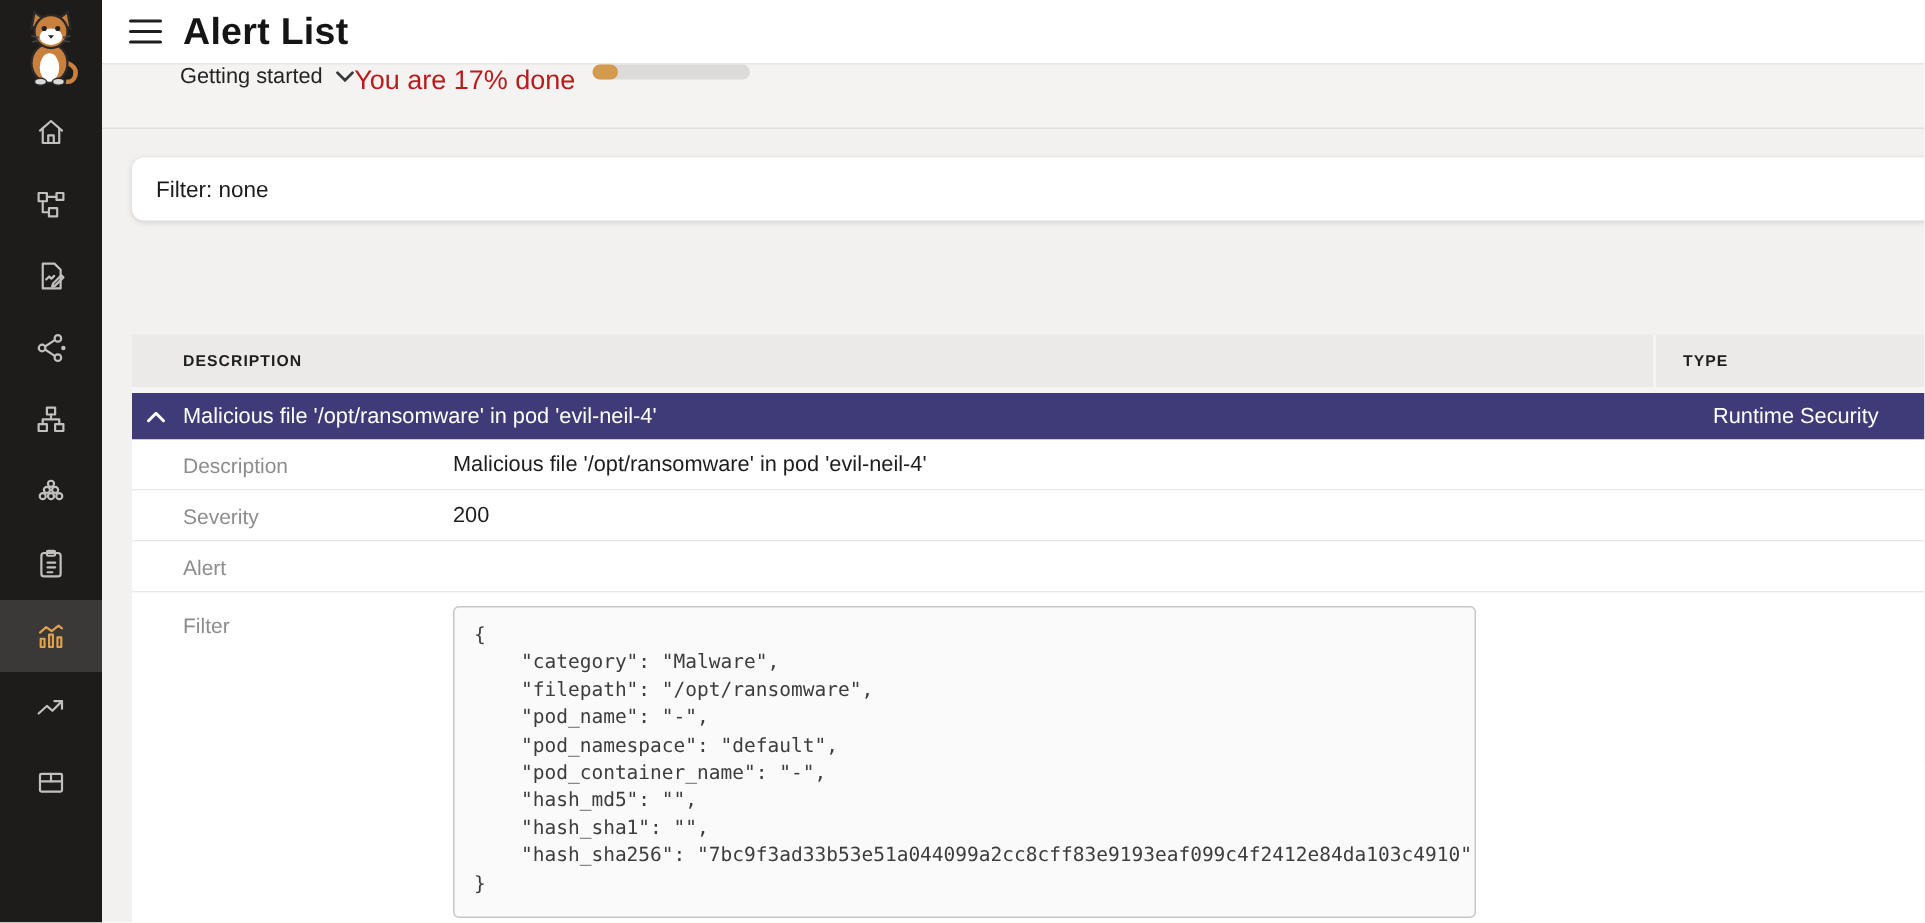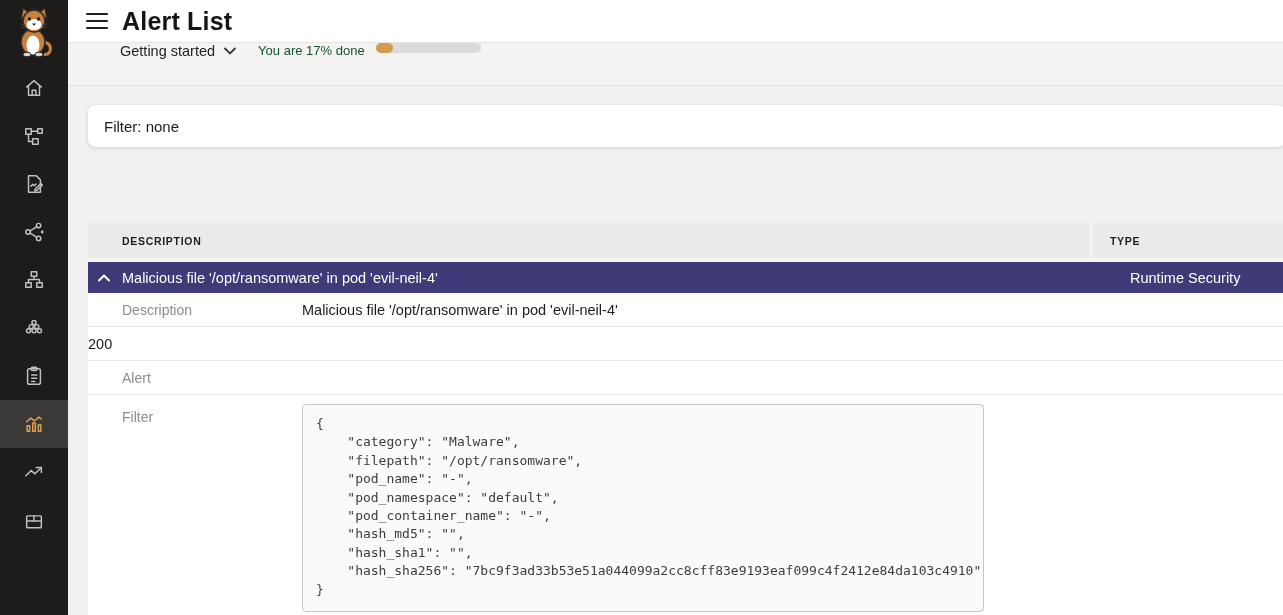--- a/index.html
+++ b/index.html
@@ -27,27 +27,27 @@
                padding:0; margin-right:14px; cursor:pointer; }
   .hamburger span { display:block; height:2.4px; background:#1f1f1f; border-radius:1px; }
   .page-title { margin:0; font-size:25px; font-weight:800; color:#151515; letter-spacing:.2px; }
 
   .onboarding { height:42px; flex-shrink:0; background:#f4f3f2;
                 border-top:1px solid #e6e5e4; border-bottom:1px solid #e1e0df;
                 display:flex; align-items:flex-start; padding-left:52px; }
   .gs { display:flex; align-items:center; gap:9px; font-size:14.5px;
         color:#242424; cursor:pointer; }
   .gs svg { stroke:#3a3a3a; fill:none; stroke-width:1.8; stroke-linecap:round; }
-  .progress-text { margin-left:22px; font-size:13px; color:#14532d; }
+  .progress-text { font-size:18px; color:#b91c1c; }
   .progress-track { margin-left:11px; width:105px; height:10px; border-radius:5px;
                     background:#dcdbda; cursor:default; }
   .progress-fill { height:100%; border-radius:5px; background:#d49a4e; }
 
   
-  .content { flex:1; background:#f2f1f0; padding:19px 12px 0 20px; overflow:hidden; }
+  .content { flex:1; background:#f2f1f0; padding:19px 0 0 20px; overflow:hidden; }
 
   .filter-card { height:42px; margin-right:-14px; background:#fff; border-radius:8px;
                  box-shadow:0 1px 4px rgba(0,0,0,.14); display:flex; align-items:center;
                  padding-left:16px; font-size:15px; color:#1b1b1b; cursor:pointer; }
 
   .alert-table { margin-top:76px; margin-right:-14px; }
   .thead { display:flex; height:35px; background:#ebeae9; border-bottom:4px solid #f6f5f4; }
   .th { display:flex; align-items:center; font-size:10.5px; font-weight:bold;
         color:#1f1f1f; letter-spacing:.7px; }
   .th.desc { flex:1; padding-left:34px; }
@@ -221,20 +221,21 @@
           </span>
           <span class="row-desc">Malicious file '/opt/ransomware' in pod 'evil-neil-4'</span>
           <span class="row-type">Runtime Security</span>
         </div>
 
         <div class="detail-row">
           <div class="dlabel">Description</div>
           <div class="dvalue">Malicious file '/opt/ransomware' in pod 'evil-neil-4'</div>
         </div>
         <div class="detail-row">
+          <div class="dlabel">Severity</div>
           <div class="dvalue">200</div>
         </div>
         <div class="detail-row">
           <div class="dlabel">Alert</div>
         </div>
         <div class="detail-row record">
           <div class="dlabel">Filter</div>
           <pre class="code">{
     "category": "Malware",
     "filepath": "/opt/ransomware",

